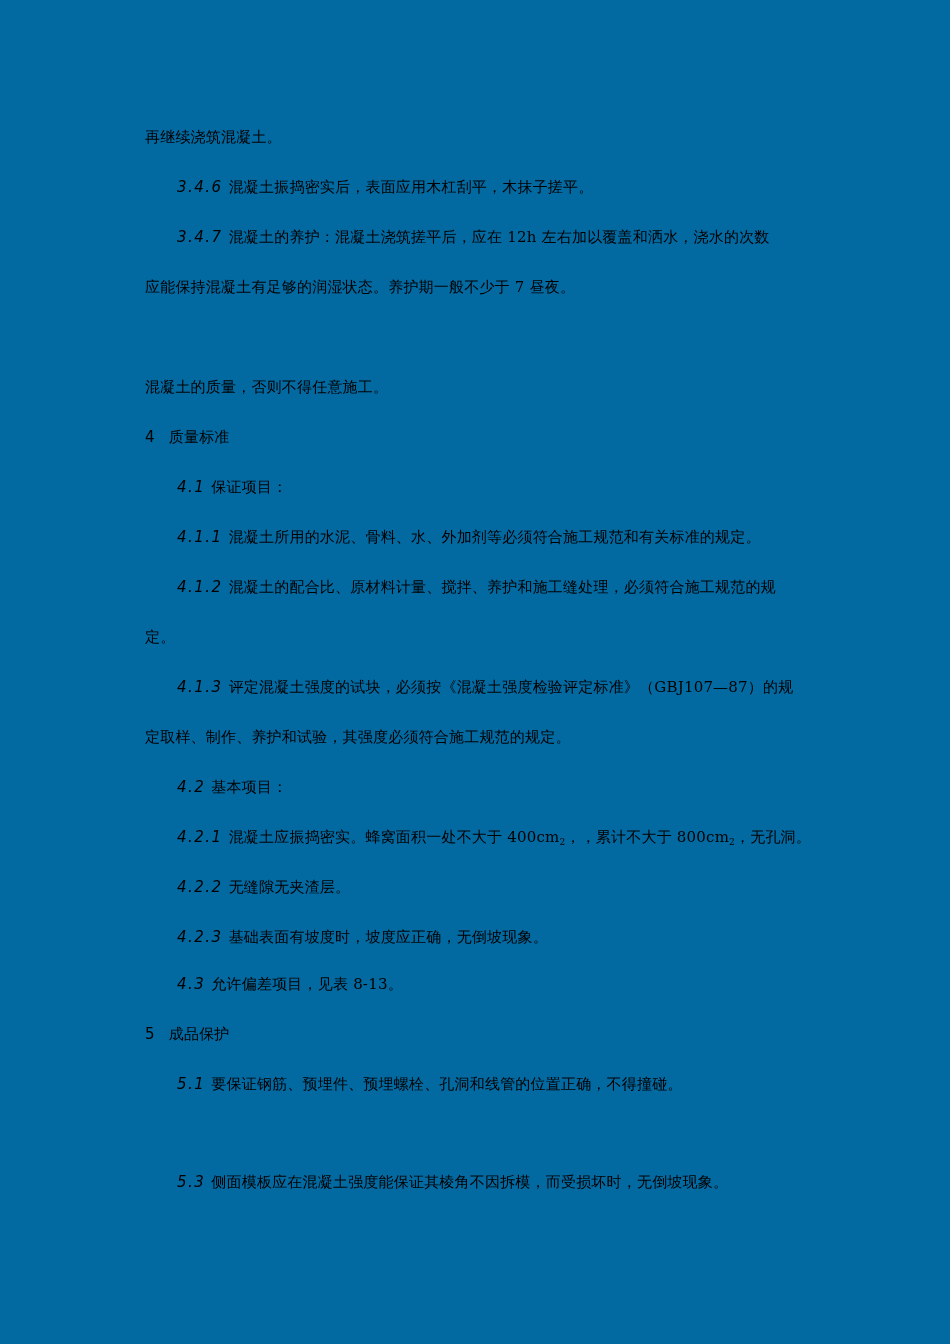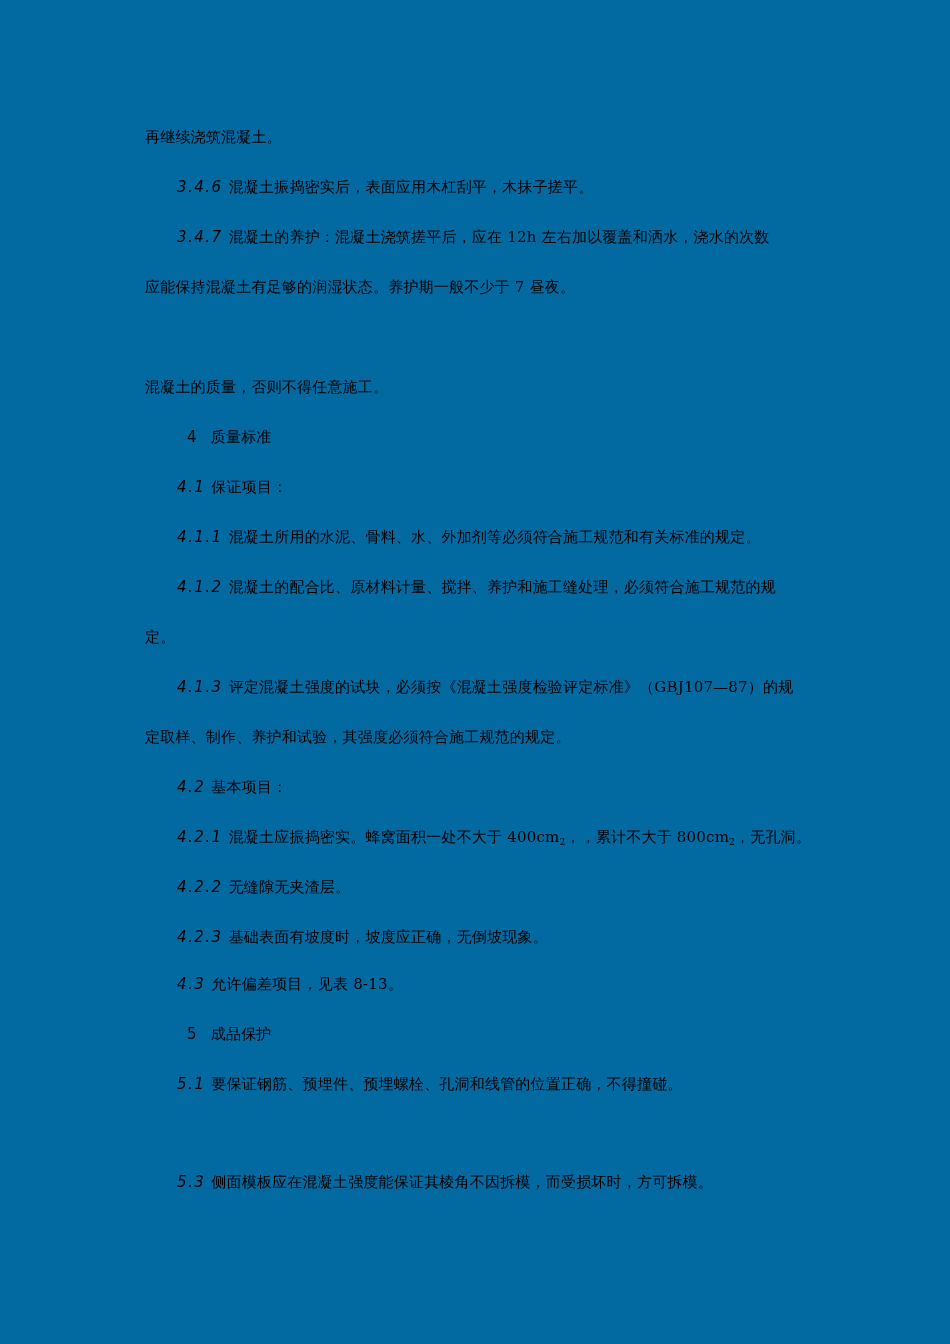--- a/index.html
+++ b/index.html
@@ -1,21 +1,21 @@
 <!DOCTYPE html>
 <html><head>
 <meta charset="utf-8">
 <style>
   html, body { margin:0; padding:0; background:#ffffff; }
   body { width:950px; height:1344px; position:relative; overflow:hidden;
          font-family:"DejaVu Serif","Liberation Serif",serif; color:#000; }
   .page { position:absolute; left:0; top:0; width:950px; height:1344px; background:#0369a1; }
   .line { position:absolute; left:145px; white-space:nowrap; font-size:15px; line-height:20px; letter-spacing:0.2px; }
   .indent { left:177px; }
-  .heading { font-family:"DejaVu Sans","Liberation Sans",sans-serif; font-size:15px;margin-left:42px; }
+  .heading { font-family:"DejaVu Sans","Liberation Sans",sans-serif; font-size:15px; }
   .num { font-family:"DejaVu Sans","Liberation Sans",sans-serif; letter-spacing:1.5px; margin-right:6px;font-style:italic; }
   .hnum { font-family:"DejaVu Sans","Liberation Sans",sans-serif; margin-right:14px; }
   sub { font-size:9px; vertical-align:-3px; }
 </style>
 </head>
 <body>
 
 <div class="page">
 
   <div class="line" style="top:127px">
@@ -90,16 +90,16 @@
   <div class="line heading" style="top:1024px">
     <span class="hnum">5</span><span>成品保护</span>
   </div>
 
   <div class="line indent" style="top:1074px">
     <span class="num">5.1</span><span>要保证钢筋、预埋件、预埋螺栓、孔洞和线管的位置正确，不得撞碰。</span>
   </div>
 
 
   <div class="line indent" style="top:1172px">
-    <span class="num">5.3</span><span>侧面模板应在混凝土强度能保证其棱角不因拆模，而受损坏时，方可拆模。</span>
+    <span class="num">5.3</span><span>侧面模板应在混凝土强度能保证其棱角不因拆模，而受损坏时，无倒坡现象。</span>
   </div>
 
 </div>
 
 </body></html>

